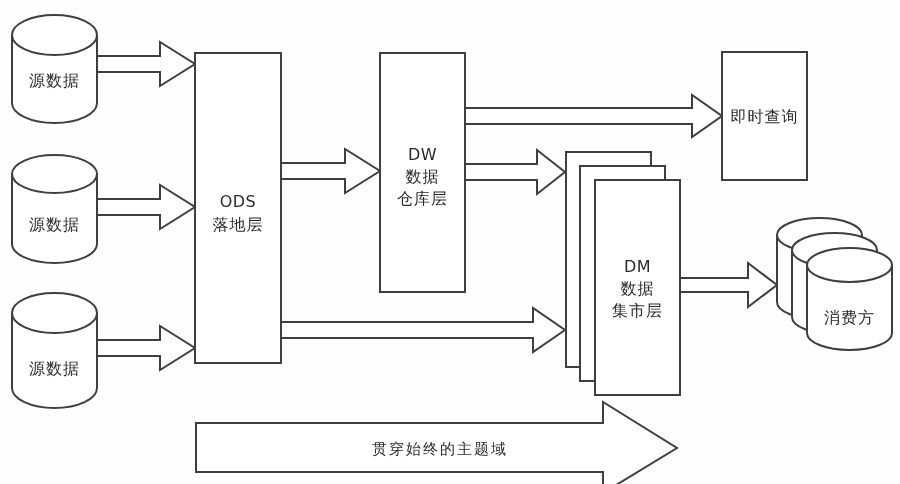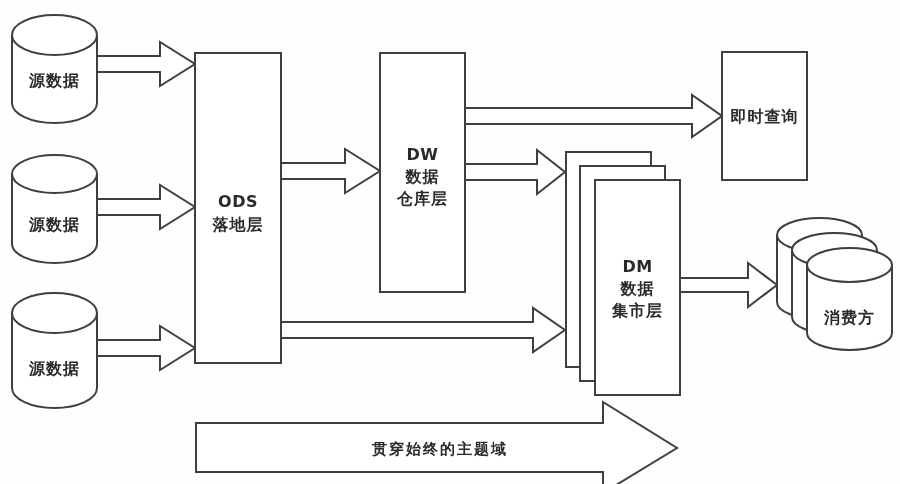--- a/index.html
+++ b/index.html
@@ -13,21 +13,20 @@
     width: 900px;
     height: 484px;
     background: var(--canvas);
     overflow: hidden;
   }
   .stage {
     position: relative;
     width: 900px;
     height: 484px;
     background: var(--canvas);
-    font-weight: bold;
   }
   svg { display: block; }
   .shape {
     fill: #ffffff;
     stroke: var(--line);
     stroke-width: 2;
   }
   .rim {
     fill: none;
     stroke: var(--line);

